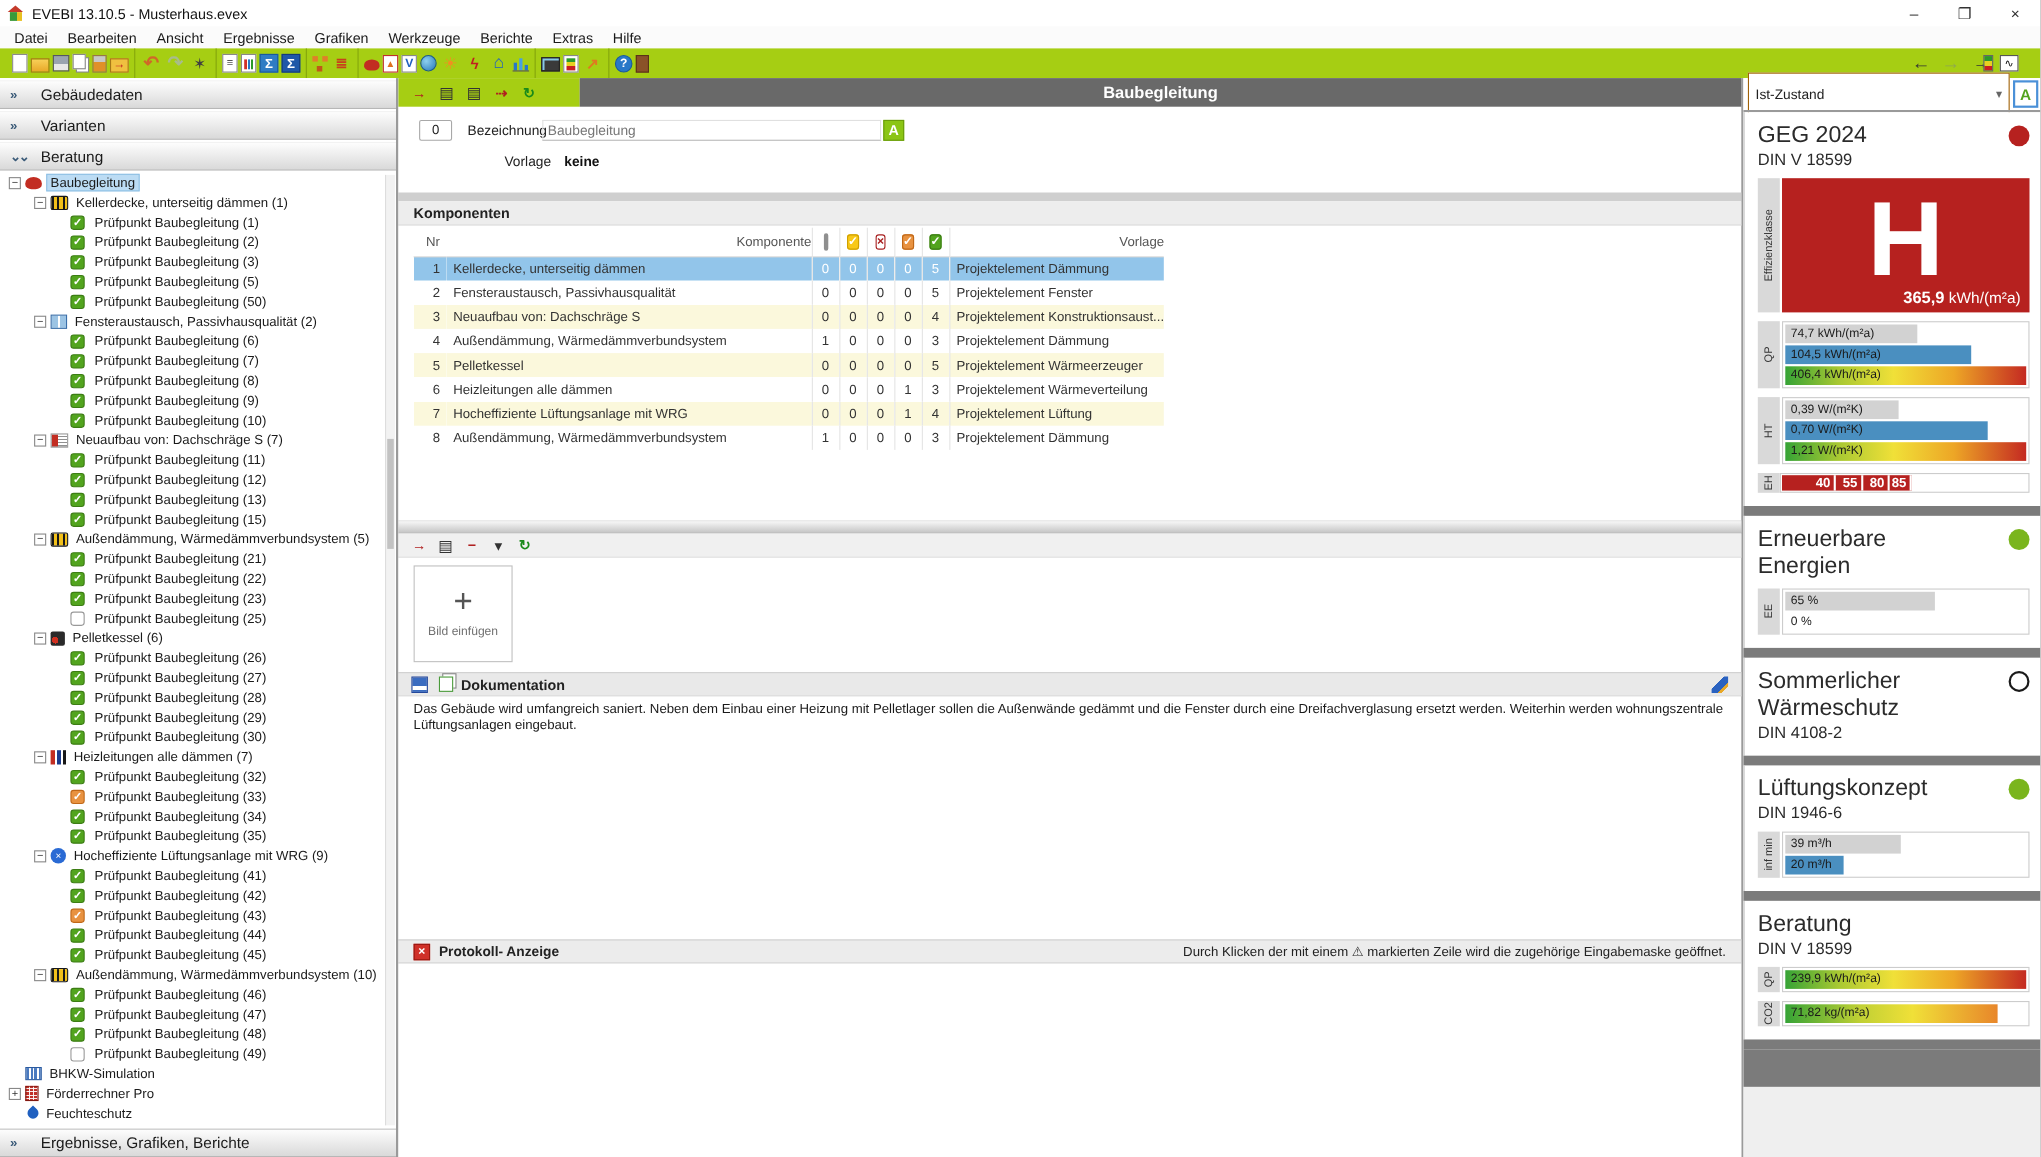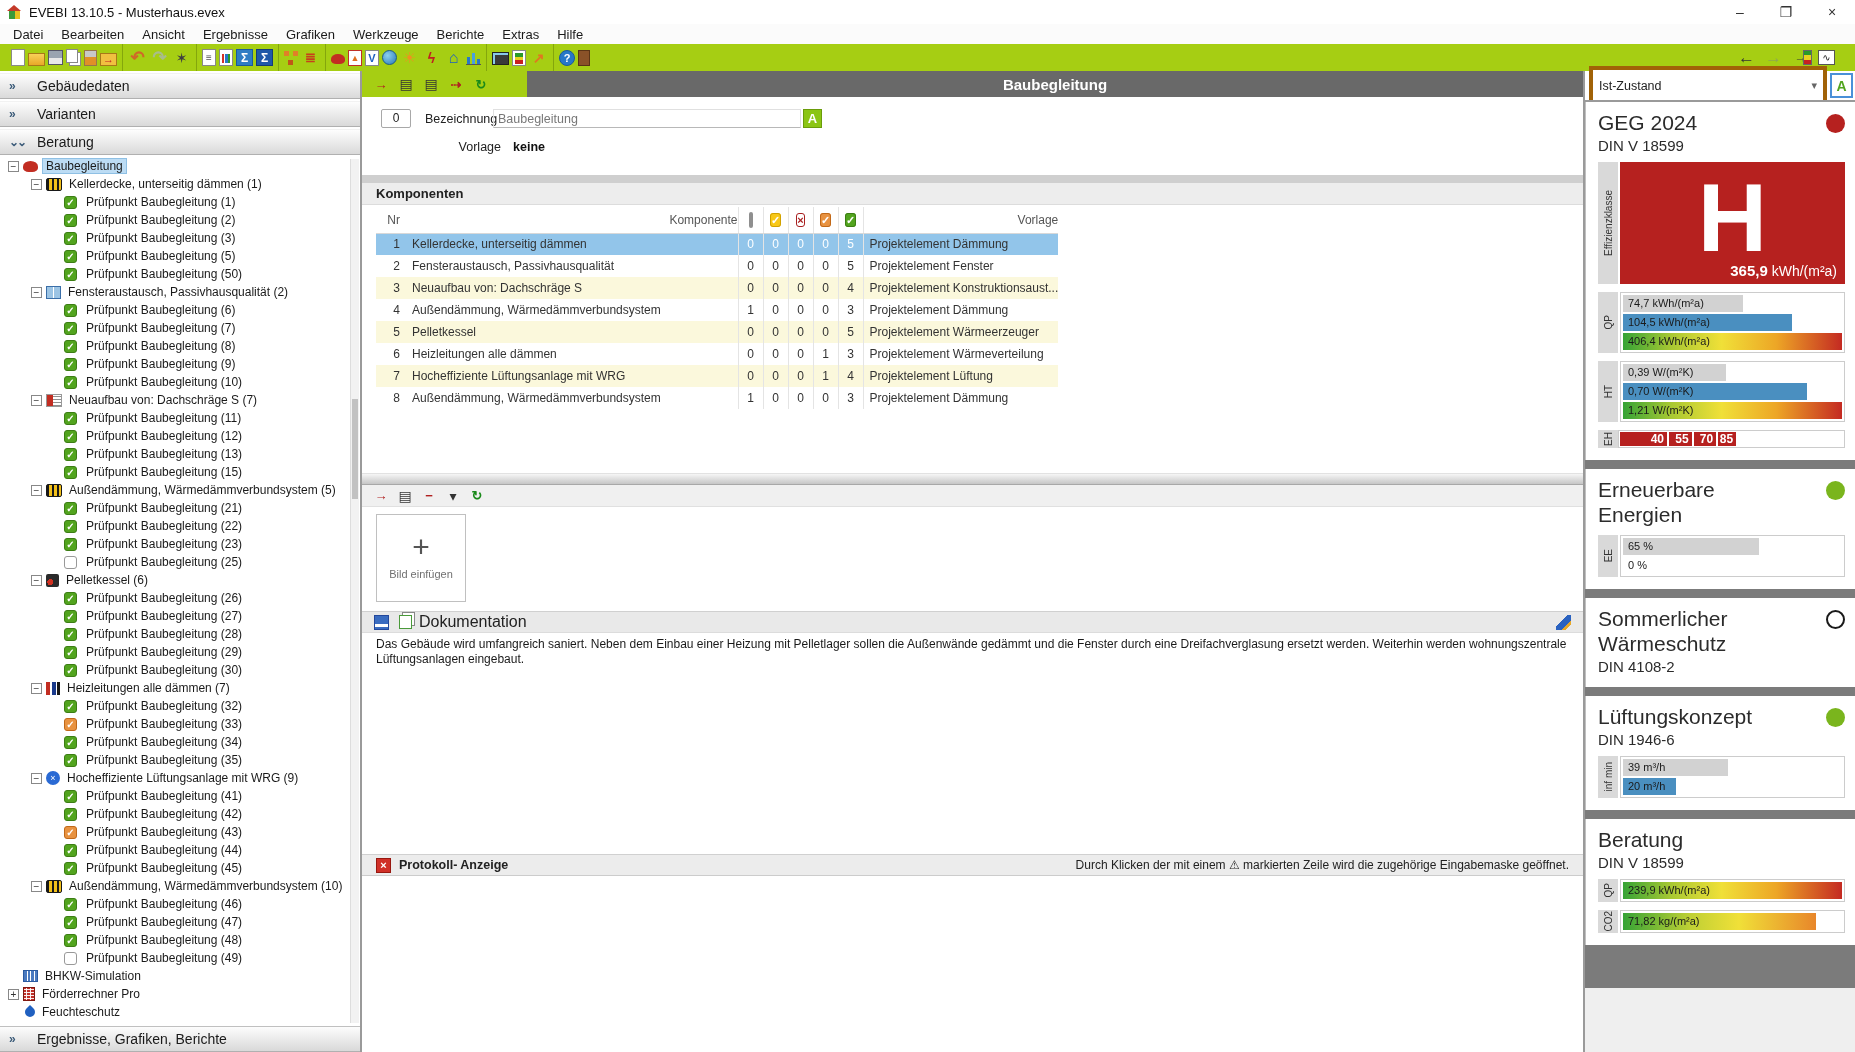--- a/index.html
+++ b/index.html
@@ -131,33 +131,33 @@
   .filler1 { height:64px; flex:none; }
   .splitter { height:12px; background:linear-gradient(#f6f6f6,#c6c6c6); border-top:1px solid #e2e2e2; border-bottom:1px solid #a8a8a8; flex:none; }
   .img-toolbar { height:22px; background:#f0f0f0; border-bottom:1px solid #e0e0e0; display:flex; align-items:center; gap:6px; padding-left:10px; flex:none; }
   .img-area { height:104px; padding:7px 0 0 14px; flex:none; }
   .img-box { width:90px; height:88px; border:1px solid #c0c0c0; background:#fff; display:flex; flex-direction:column; align-items:center; justify-content:center; gap:10px; }
   .img-plus { font-size:30px; color:#555; line-height:22px; font-weight:normal; }
   .img-label { font-size:11px; color:#707070; }
   .doc-header { height:22px; background:#e9e9e9; border-top:1px solid #d0d0d0; border-bottom:1px solid #dcdcdc; display:flex; align-items:center; gap:7px; padding:0 12px; flex:none; }
   .doc-save { width:15px; height:15px; background:linear-gradient(#3a6cc0 0 58%,#fff 58% 88%,#3a6cc0 88%); border:1px solid #24489c; flex:none; }
   .doc-copy { width:13px; height:14px; background:#fff; border:1px solid #4a9a3a; box-shadow:3px -3px 0 -1px #fff, 3px -3px 0 0 #888; margin-left:3px; flex:none; }
-  .doc-title { font-weight:normal; font-size:16px; }
+  .doc-title { font-weight:bold; font-size:13px; }
   .doc-pencil { margin-left:auto; width:15px; height:15px; background:linear-gradient(135deg,transparent 38%,#2a62c0 38% 68%,#e8a828 68% 80%,transparent 80%); flex:none; }
   .doc-text { padding:4px 14px 0 14px; font-size:12px; line-height:15px; color:#1a1a1a; max-width:1560px; flex:none; }
   .filler2 { flex:1; }
   .protokoll { height:22px; background:#ececec; border-top:1px solid #d0d0d0; border-bottom:1px solid #cccccc; display:flex; align-items:center; gap:8px; padding:0 14px; flex:none; }
   .prot-x { width:15px; height:15px; background:#d03028; border:1px solid #981810; color:#fff; font-weight:bold; font-size:11px; line-height:13px; text-align:center; flex:none; }
   .prot-label { font-weight:bold; font-size:12.5px; }
   .prot-note { margin-left:auto; font-size:12px; color:#222; }
   .bottom-filler { height:176px; flex:none; background:#fff; }
   
   .rightpanel { width:270px; background:#efefef; display:flex; flex-direction:column; flex:none; }
   .rp-top { height:29px; background:#fff; display:flex; align-items:center; gap:3px; padding:3px 2px 3px 4px; flex:none; }
-  .rp-select { flex:1; height:39px; border:4px solid #a16207; background:#fff; display:flex; align-items:center; padding:0 6px; font-size:12.5px; color:#222; }
+  .rp-select { flex:1; height:39px; border:1px solid #a16207; background:#fff; display:flex; align-items:center; padding:0 6px; font-size:12.5px; color:#222; }
   .rp-select .sel-chev { margin-left:auto; color:#666; font-size:11px; }
   .rp-abtn { width:23px; height:25px; border:2px solid #4a90d8; background:#fff; color:#52a41e; font-weight:bold; font-size:14px; display:flex; align-items:center; justify-content:center; flex:none; }
   .rp-cards { flex:1; display:flex; flex-direction:column; border-top:2px solid #9a9a9a; }
   .rp-card { background:#fff; border-left:1px solid #c0c0c0; padding:8px 10px 12px 12px; flex:none; }
   .rp-sep { height:9px; background:#7b7b7b; flex:none; }
   .rp-title-row { display:flex; align-items:flex-start; }
   .rp-title { font-size:21px; color:#2b2b2b; line-height:25px; max-width:200px; }
   .rp-circle { margin-left:auto; width:19px; height:19px; border-radius:50%; flex:none; margin-top:4px; }
   .c-red { background:#b6211f; }
   .c-green { background:#7ab51d; }
@@ -720,21 +720,21 @@
                 </div>
               </div>
             </div>
             <div class="scale-row">
               <div class="strip">
                 <span class="vtext">EH</span>
               </div>
               <div class="scale-bar">
                 <div class="scale-seg" style="width: 22%;">40</div>
                 <div class="scale-seg" style="width: 11%;">55</div>
-                <div class="scale-seg" style="width: 11%;">70</div>
+                <div class="scale-seg" style="width: 11%;">80</div>
                 <div class="scale-seg" style="width: 9%;">85</div>
                 <div class="scale-seg" style="width: 47%; margin-top: 48px;">160</div>
               </div>
             </div>
           </div>
           <div class="rp-sep"></div>
           <div class="rp-card">
             <div class="rp-title-row">
               <div class="rp-title">Erneuerbare Energien</div>
               <div class="rp-circle c-green"></div>

